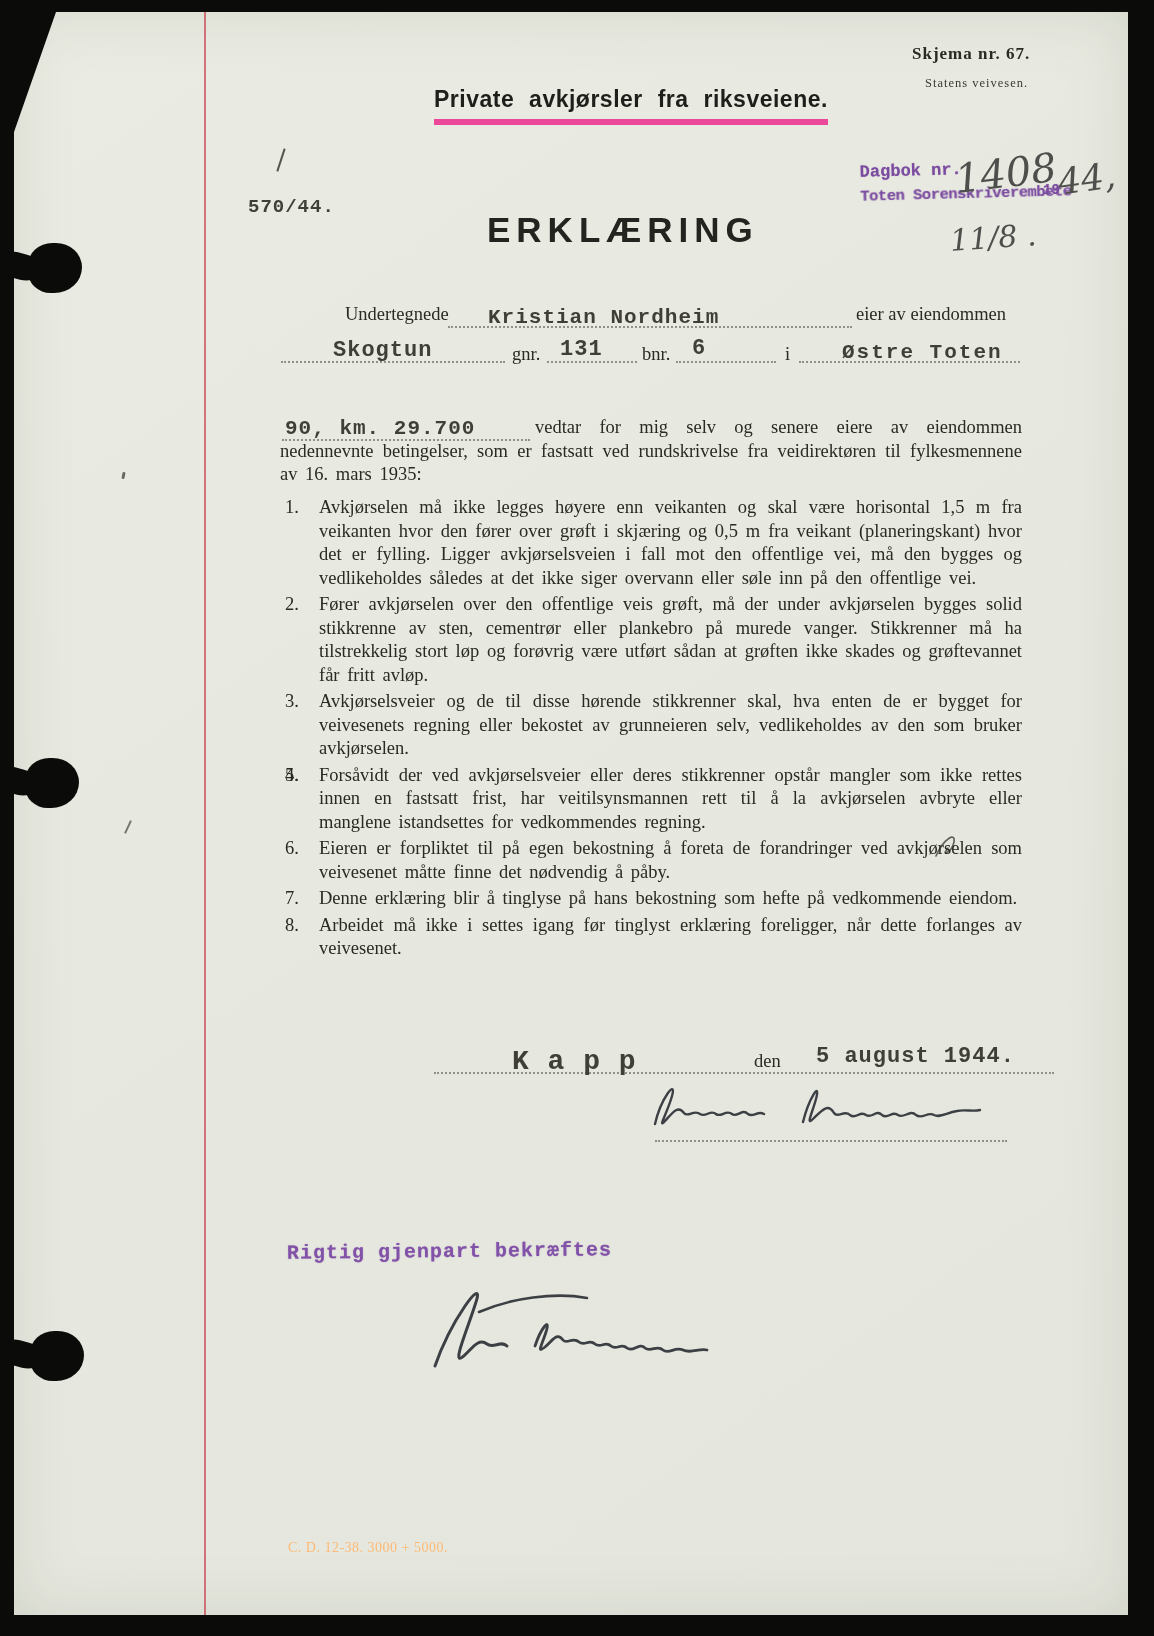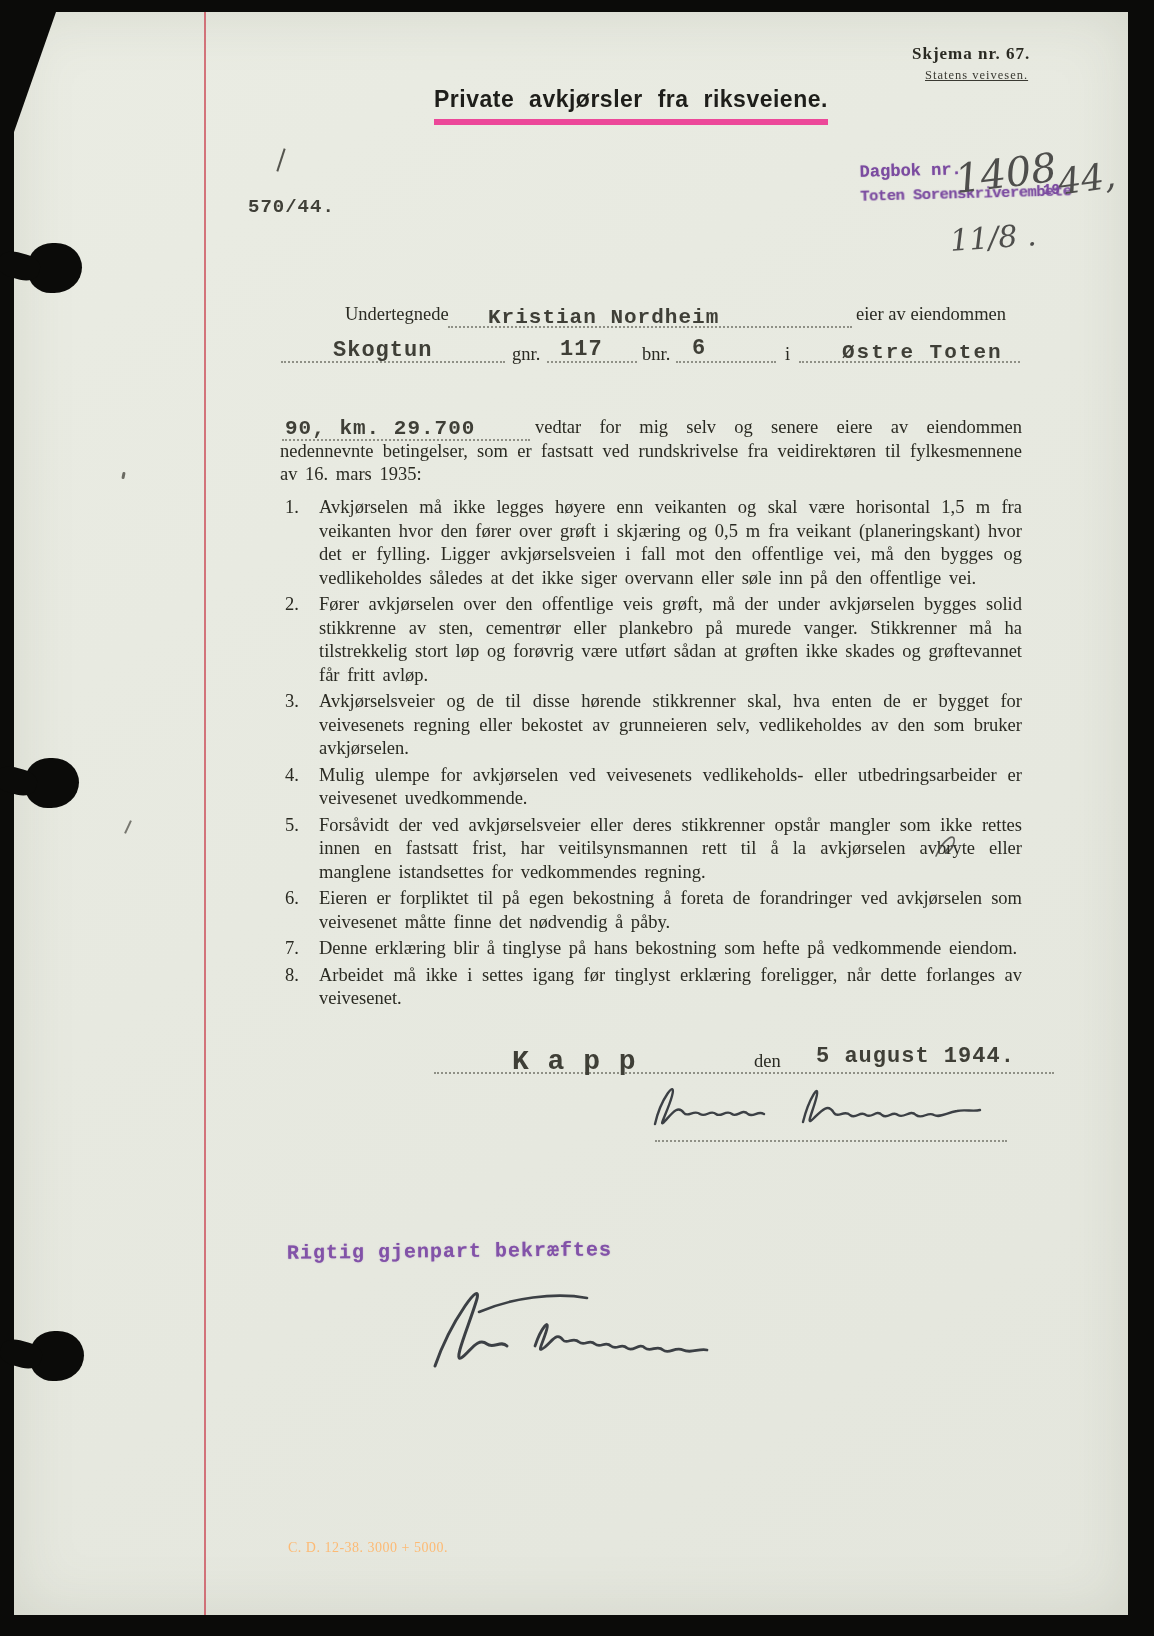--- a/index.html
+++ b/index.html
@@ -88,51 +88,52 @@
   <div class="paper"></div>
   <div class="corner-wedge"></div>
   <div class="red-line"></div>
   <div class="hole" style="left:28px;top:243px;"></div>
   <div class="hole" style="left:25px;top:758px;"></div>
   <div class="hole" style="left:30px;top:1331px;"></div>
 
   <div class="content">
 
     <div class="abs ser form-no" style="left:912px;top:44px;">Skjema nr. 67.</div>
-    <div class="abs ser agency" style="left:925px;top:68px;text-decoration:underline;">Statens veivesen.</div>
+    <div class="abs ser agency" style="left:925px;top:76px;">Statens veivesen.</div>
     <div class="abs doc-title" style="left:434px;top:86px;">Private avkjørsler fra riksveiene.</div>
     <div class="abs typed" style="left:248px;top:196px;font-size:19px;">570/44.</div>
 
     <div class="abs" style="left:860px;top:160px;transform:rotate(-1.5deg);">
       <div class="stamp" style="font-size:17px;">Dagbok nr.</div>
       <div class="stamp stamp-office" style="font-size:15.5px;margin-top:6px;letter-spacing:-.5px;">Toten Sorenskriverembete</div>
     </div>
     <div class="abs hand" style="left:955px;top:150px;font-size:40px;transform:rotate(-7deg);">1408</div>
     <div class="abs stamp" style="left:1043px;top:182px;font-size:14px;">19</div>
     <div class="abs hand" style="left:1058px;top:158px;font-size:36px;transform:rotate(-8deg);">44,</div>
     <div class="abs hand" style="left:950px;top:220px;font-size:30px;transform:rotate(-4deg);">11/8 .</div>
 
     <div class="abs" style="left:280px;top:148px;width:2px;height:24px;background:#55554f;transform:rotate(18deg);"></div>
     <svg class="abs" style="left:930px;top:828px;" width="40" height="36">
       <path class="pen" stroke-width="1.6" d="M6 28 C14 10 26 4 24 14 C22 24 10 30 18 20"></path>
     </svg>
     <div class="abs" style="left:122px;top:472px;width:3px;height:7px;background:#6a6a62;transform:rotate(12deg);border-radius:2px;"></div>
     <div class="abs" style="left:127px;top:820px;width:2px;height:14px;background:#77776f;transform:rotate(25deg);"></div>
 
+    <div class="abs heading" style="left:487px;top:210px;">ERKLÆRING</div>
 
     <div class="abs label" style="left:345px;top:304px;">Undertegnede</div>
     <div class="abs dotline" style="left:448px;top:326px;width:404px;"></div>
     <div class="abs typed" style="left:488px;top:306px;">Kristian Nordheim</div>
     <div class="abs label" style="left:856px;top:304px;">eier av eiendommen</div>
 
     <div class="abs dotline" style="left:281px;top:361px;width:224px;"></div>
     <div class="abs typed" style="left:333px;top:338px;font-size:22px;">Skogtun</div>
     <div class="abs label" style="left:512px;top:344px;text-align:right;">gnr.</div>
     <div class="abs dotline" style="left:547px;top:361px;width:90px;"></div>
-    <div class="abs typed" style="left:560px;top:337px;font-size:22px;">117</div>
+    <div class="abs typed" style="left:560px;top:337px;font-size:22px;">131</div>
     <div class="abs label" style="left:642px;top:344px;">bnr.</div>
     <div class="abs dotline" style="left:676px;top:361px;width:100px;"></div>
     <div class="abs typed" style="left:692px;top:336px;font-size:22px;">6</div>
     <div class="abs label" style="left:785px;top:344px;">i</div>
     <div class="abs dotline" style="left:799px;top:361px;width:221px;"></div>
     <div class="abs typed" style="left:842px;top:341px;font-size:21px;letter-spacing:2px;">Østre Toten</div>
 
 
     <div class="abs dotline" style="left:282px;top:439px;width:248px;"></div>
     <div class="abs typed" style="left:285px;top:417px;">90, km. 29.700</div>
@@ -150,21 +151,20 @@
           <span>Fører avkjørselen over den offentlige veis grøft, må der under avkjørselen bygges solid stikkrenne av sten, cementrør eller plankebro på murede vanger. Stikkrenner må ha tilstrekkelig stort løp og forøvrig være utført sådan at grøften ikke skades og grøftevannet får fritt avløp.</span>
         </li>
 
         <li>
           <span class="num">3.</span>
           <span>Avkjørselsveier og de til disse hørende stikkrenner skal, hva enten de er bygget for veivesenets regning eller bekostet av grunneieren selv, vedlikeholdes av den som bruker avkjørselen.</span>
         </li>
 
         <li>
           <span class="num">4.</span>
-          <span>Mulig ulempe for avkjørselen ved veivesenets vedlikeholds- eller utbedringsarbeider er veivesenet uvedkommende.</span>
         </li>
 
         <li>
           <span class="num">5.</span>
           <span>Forsåvidt der ved avkjørselsveier eller deres stikkrenner opstår mangler som ikke rettes innen en fastsatt frist, har veitilsynsmannen rett til å la avkjørselen avbryte eller manglene istandsettes for vedkommendes regning.</span>
         </li>
 
         <li>
           <span class="num">6.</span>
           <span>Eieren er forpliktet til på egen bekostning å foreta de forandringer ved avkjørselen som veivesenet måtte finne det nødvendig å påby.</span>

